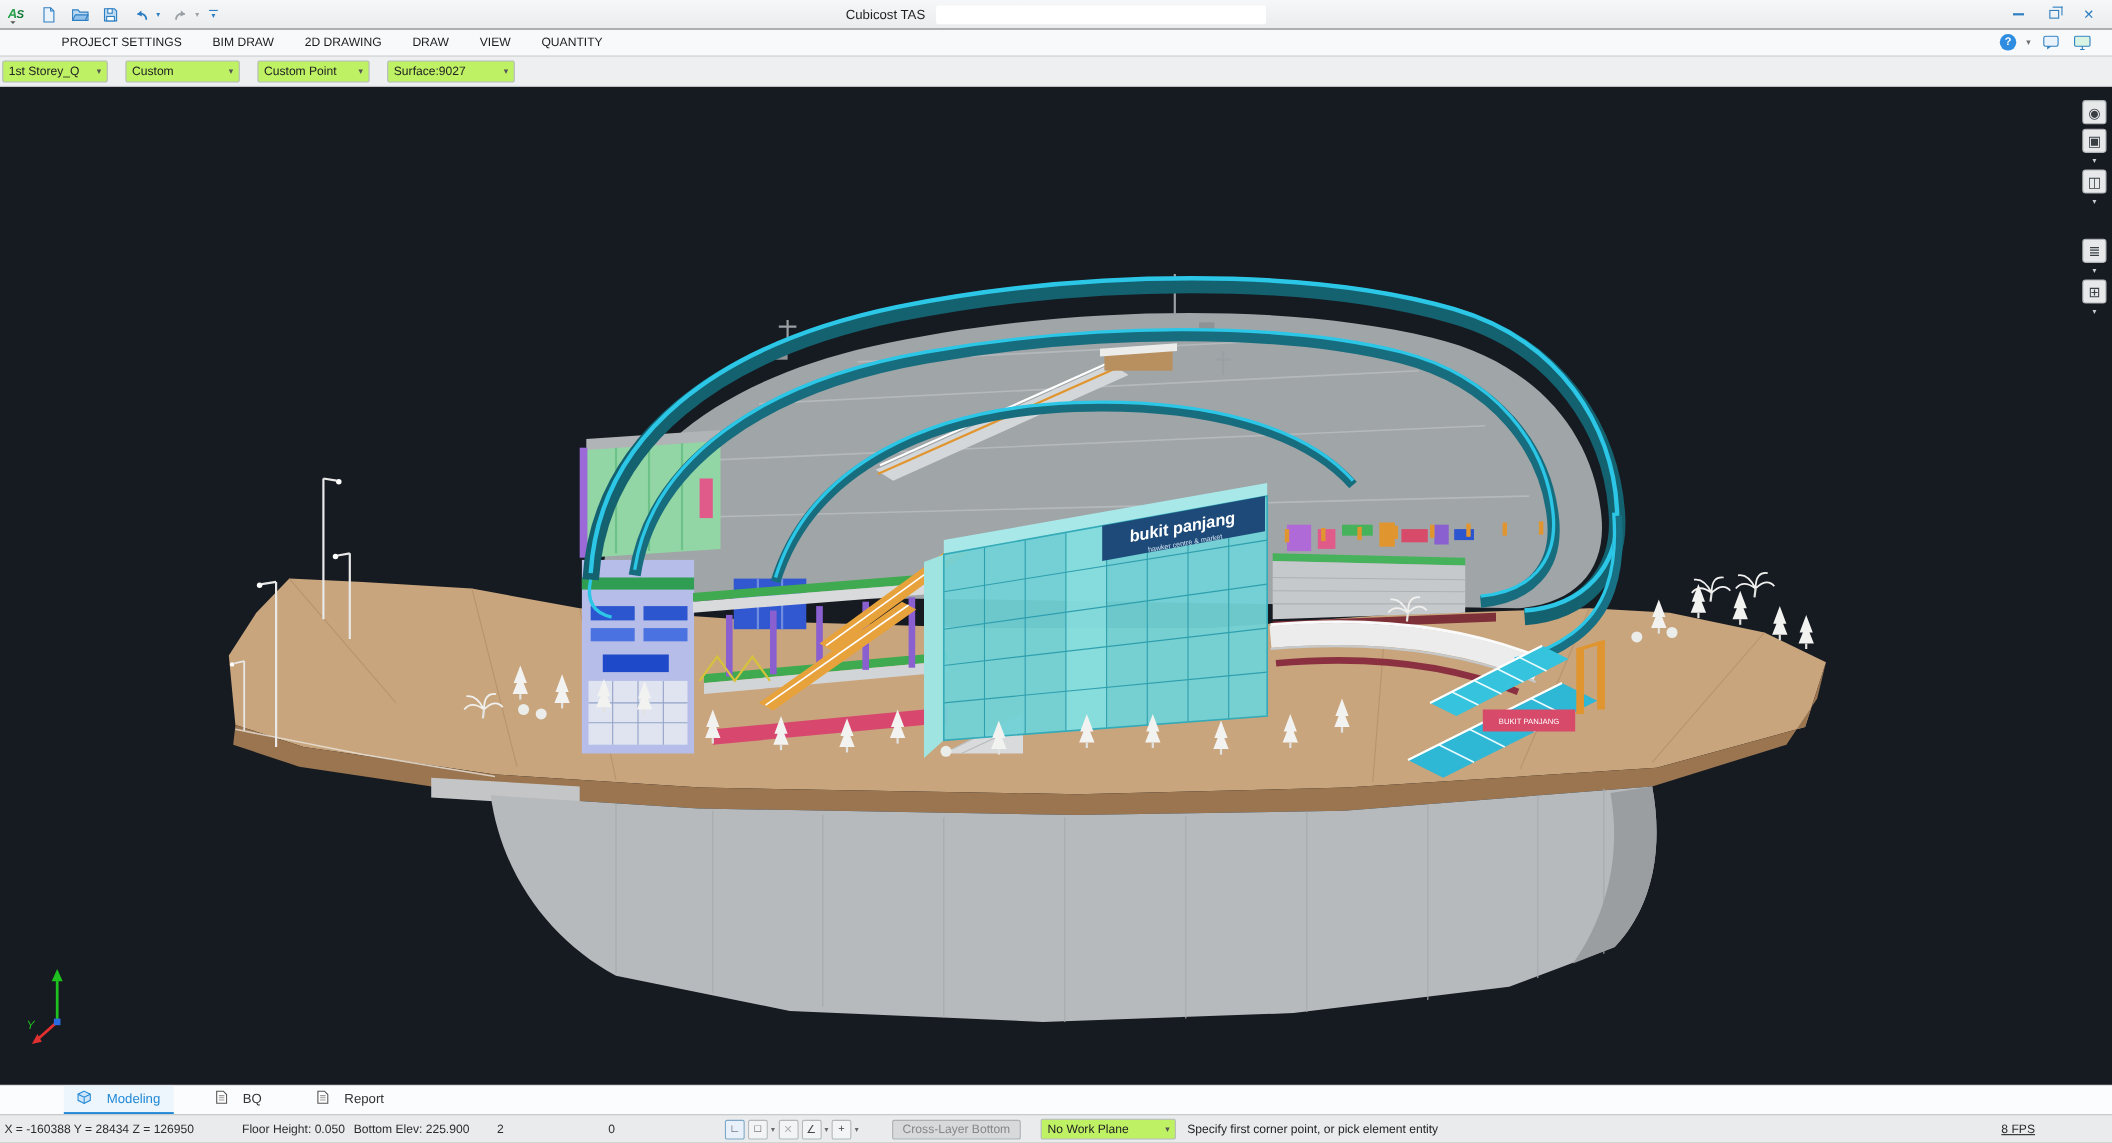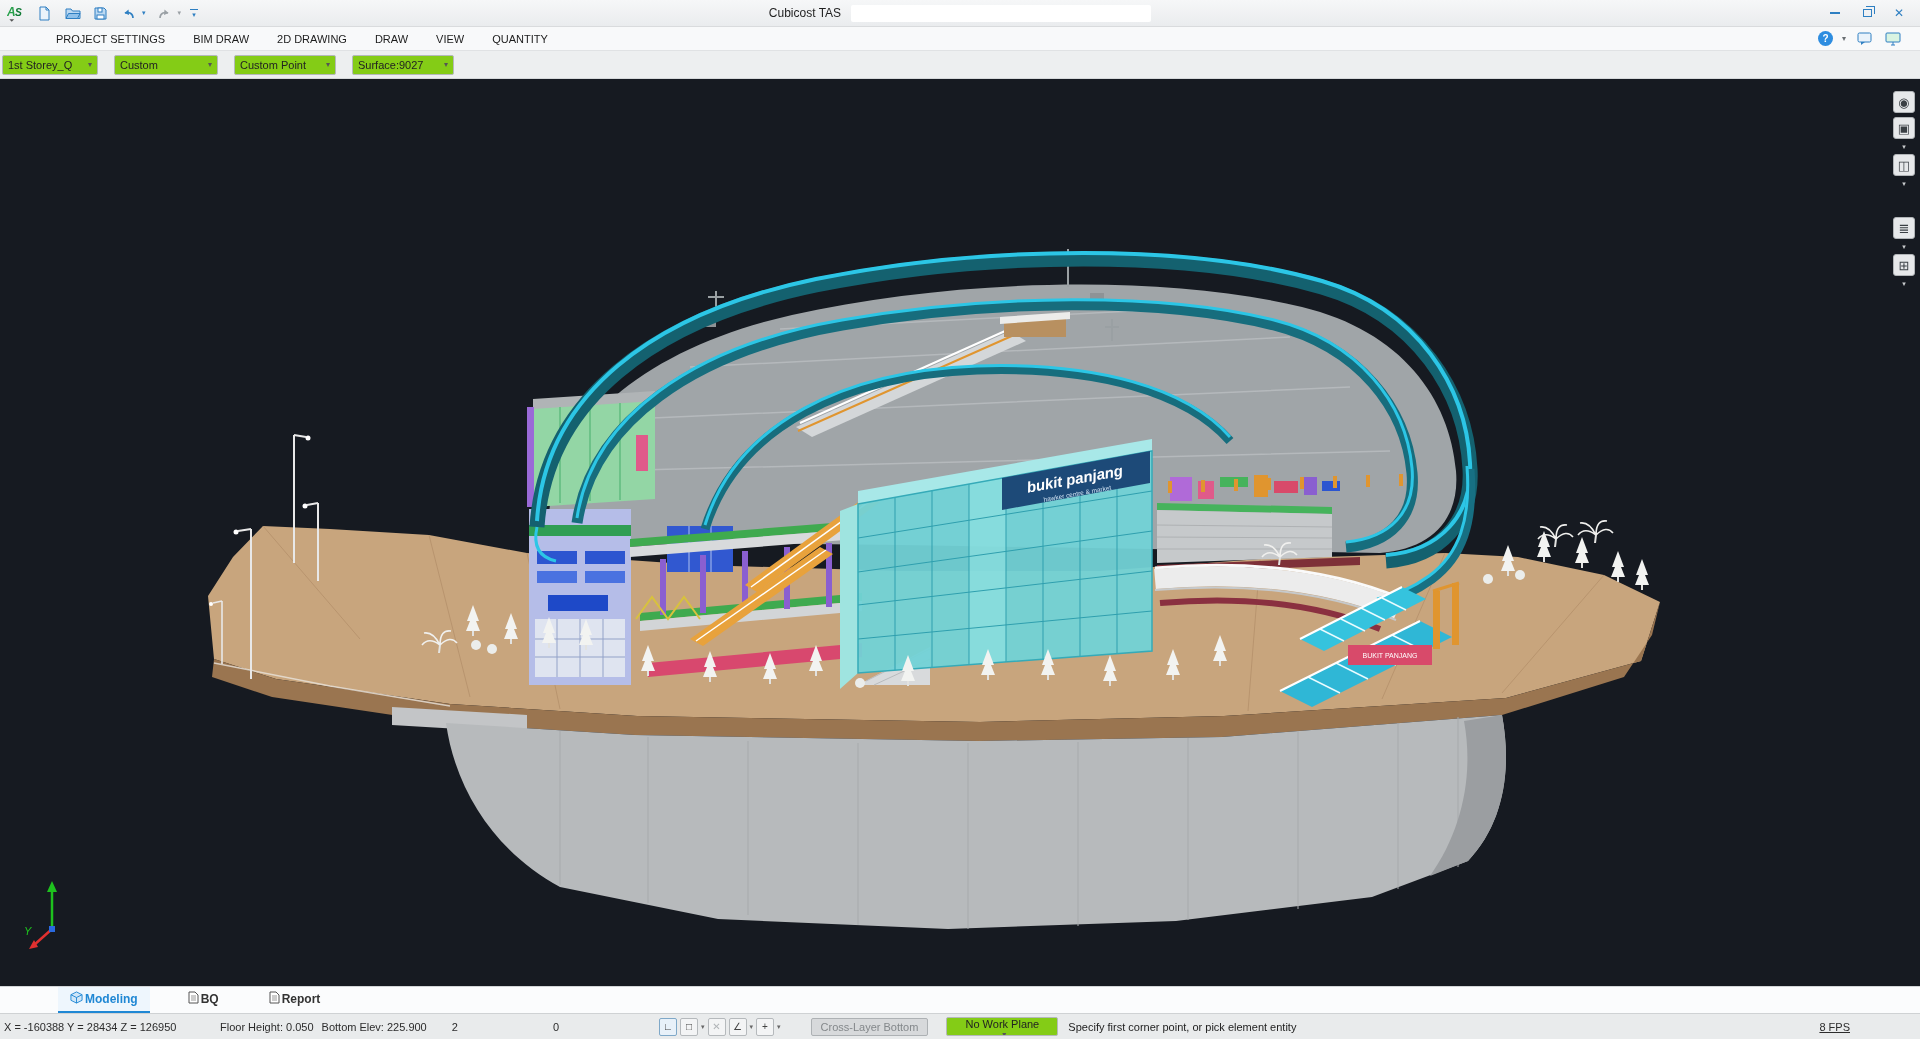--- a/index.html
+++ b/index.html
@@ -25,50 +25,50 @@
 
   
   .menubar { height: 24px; background: #f8f9fa; border-bottom: 1px solid #e0e2e4; display: flex; align-items: center; padding-left: 56px; gap: 28px; flex: 0 0 auto; }
   .menu-item { font-size: 11px; color: #1c1c1c; cursor: pointer; white-space: nowrap; }
   .menu-right { margin-left: auto; display: flex; align-items: center; gap: 9px; padding-right: 18px; }
   .help-badge { width: 15px; height: 15px; border-radius: 50%; background: #2e8de0; color: #fff; font-size: 10px; font-weight: bold; display: flex; align-items: center; justify-content: center; cursor: pointer; }
   .menu-caret { font-size: 8px; color: #6a6f73; cursor: pointer; }
 
   
   .toolbar { height: 28px; background: #edeff0; border-bottom: 1px solid #d5d8da; display: flex; align-items: center; gap: 16px; padding-left: 2px; flex: 0 0 auto; }
-  .select { height: 20px; background: #84cc16; border: 1px solid #b5b9bc; border-radius: 2px; display: flex; align-items: center; justify-content: space-between; font-size: 11px; color: #222; padding: 0 5px; cursor: pointer; overflow: hidden; white-space: nowrap; }
+  .select { height: 20px; background: #bef264; border: 1px solid #b5b9bc; border-radius: 2px; display: flex; align-items: center; justify-content: space-between; font-size: 11px; color: #222; padding: 0 5px; cursor: pointer; overflow: hidden; white-space: nowrap; }
   .select .caret { color: #555; font-size: 8px; margin-left: 4px; }
 
   
   .viewport { flex: 1 1 auto; position: relative; background: #161a21; overflow: hidden; }
   svg.scene { position: absolute; left: 0; top: 0; }
   .right-tools { position: absolute; top: 12px; right: 5px; display: flex; flex-direction: column; align-items: center; gap: 4px; }
   .vtool { width: 22px; height: 22px; background: #e6e8ea; border: 1px solid #b0b4b7; border-radius: 3px; color: #3a3f44; font-size: 13px; display: flex; align-items: center; justify-content: center; cursor: pointer; }
   .vcaret { font-size: 7px; color: #c9ccce; line-height: 7px; cursor: pointer; }
   .vgap { height: 22px; }
 
   
   .tabsbar { height: 27px; background: #fbfcfd; border-top: 1px solid #d2d5d7; display: flex; align-items: stretch; padding-left: 58px; gap: 26px; flex: 0 0 auto; }
-  .tab { display: flex; align-items: center; gap: 2px; font-size: 12px; color: #333; padding: 0 12px; cursor: pointer; border-bottom: 2px solid transparent; font-weight: bold; }
+  .tab { display: flex; align-items: center; gap: 14px; font-size: 12px; color: #333; padding: 0 12px; cursor: pointer; border-bottom: 2px solid transparent; }
   .tab.active { color: #1f87d4; border-bottom-color: #1f87d4; background: #eef6fd; }
 
   
   .statusbar { height: 26px; background: #e9ebec; border-top: 1px solid #cfd2d4; display: flex; align-items: center; font-size: 11px; color: #2c2c2c; flex: 0 0 auto; white-space: nowrap; }
   .sb-coords { margin-left: 4px; width: 200px; }
   .sb-floor { margin-left: 16px; }
   .sb-elev { margin-left: 8px; }
   .sb-a { margin-left: 25px; }
   .sb-b { margin-left: 95px; }
   .sb-icons { margin-left: 100px; display: flex; align-items: center; gap: 3px; }
   .sicon { width: 18px; height: 18px; border: 1px solid #b5b9bc; background: #f3f4f5; display: flex; align-items: center; justify-content: center; font-size: 10px; color: #444; border-radius: 2px; cursor: pointer; }
   .sicon.sel { border-color: #7fa8c8; background: #e8f1f9; }
   .sicon.dis { color: #b0b4b7; }
   .scaret { font-size: 7px; color: #666; cursor: pointer; }
   .btn-muted { margin-left: 30px; background: #d7d9db; border: 1px solid #adb1b4; color: #84888b; border-radius: 2px; padding: 2px 9px; font-size: 11px; cursor: pointer; }
-  .wp-select { margin-left: 18px; width: 112px; height: 19px; flex-direction: column; }
+  .wp-select { margin-left: 18px; width: 123px; height: 19px; }
   .prompt { margin-left: 10px; color: #1e1e1e; }
   .fps { margin-left: auto; margin-right: 70px; text-decoration: underline; }
 </style>
 </head>
 <body>
 
 <div class="app">
 
   <div class="titlebar">
     <div class="qa">
@@ -163,21 +163,21 @@
         <span class="caret">▾</span>
     </div>
     <div class="select" style="width:104px">
       <span>Custom</span>
         <span class="caret">▾</span>
     </div>
     <div class="select" style="width:102px">
       <span>Custom Point</span>
         <span class="caret">▾</span>
     </div>
-    <div class="select" style="width:102px">
+    <div class="select" style="width:116px">
       <span>Surface:9027</span>
         <span class="caret">▾</span>
     </div>
   </div>
 
   <div class="viewport">
     <svg class="scene" width="1920" height="907" viewBox="0 0 1920 907">
       <defs>
         <g id="tree">
             <path d="M8 -26 L14 -10 L11 -10 L15 0 L1 0 L5 -10 L2 -10 Z" fill="#f2f3f1"></path>

